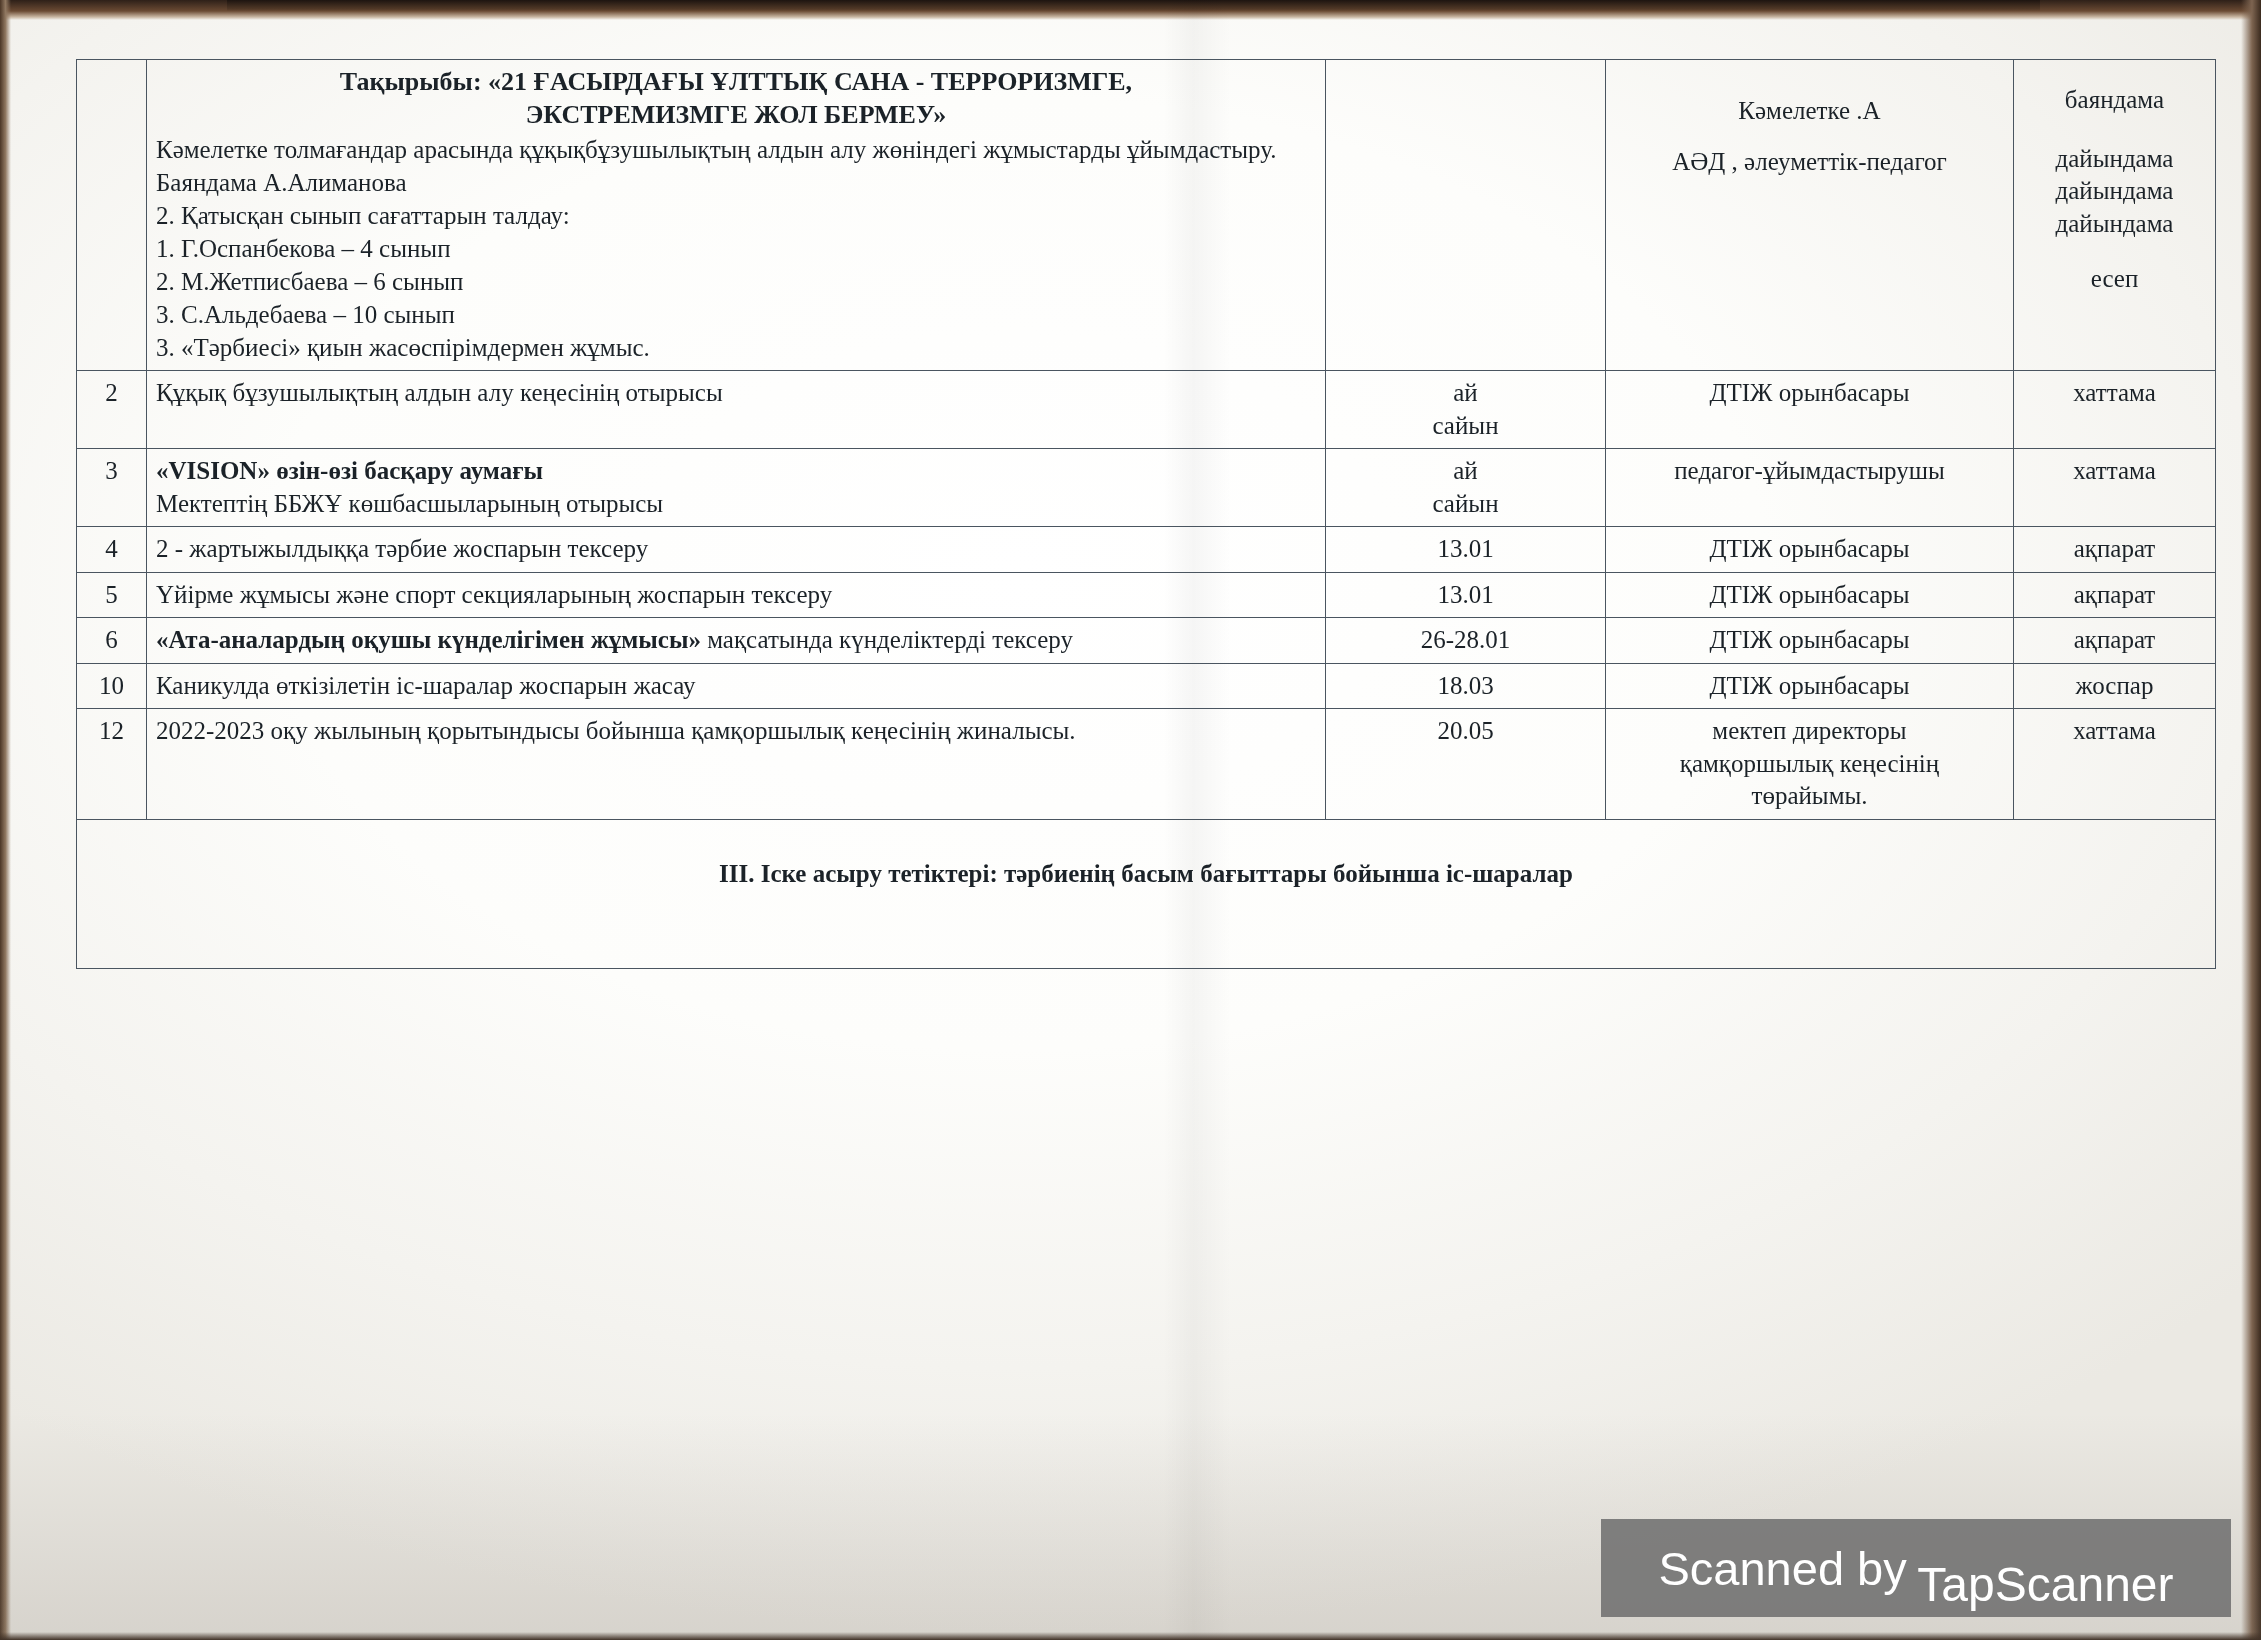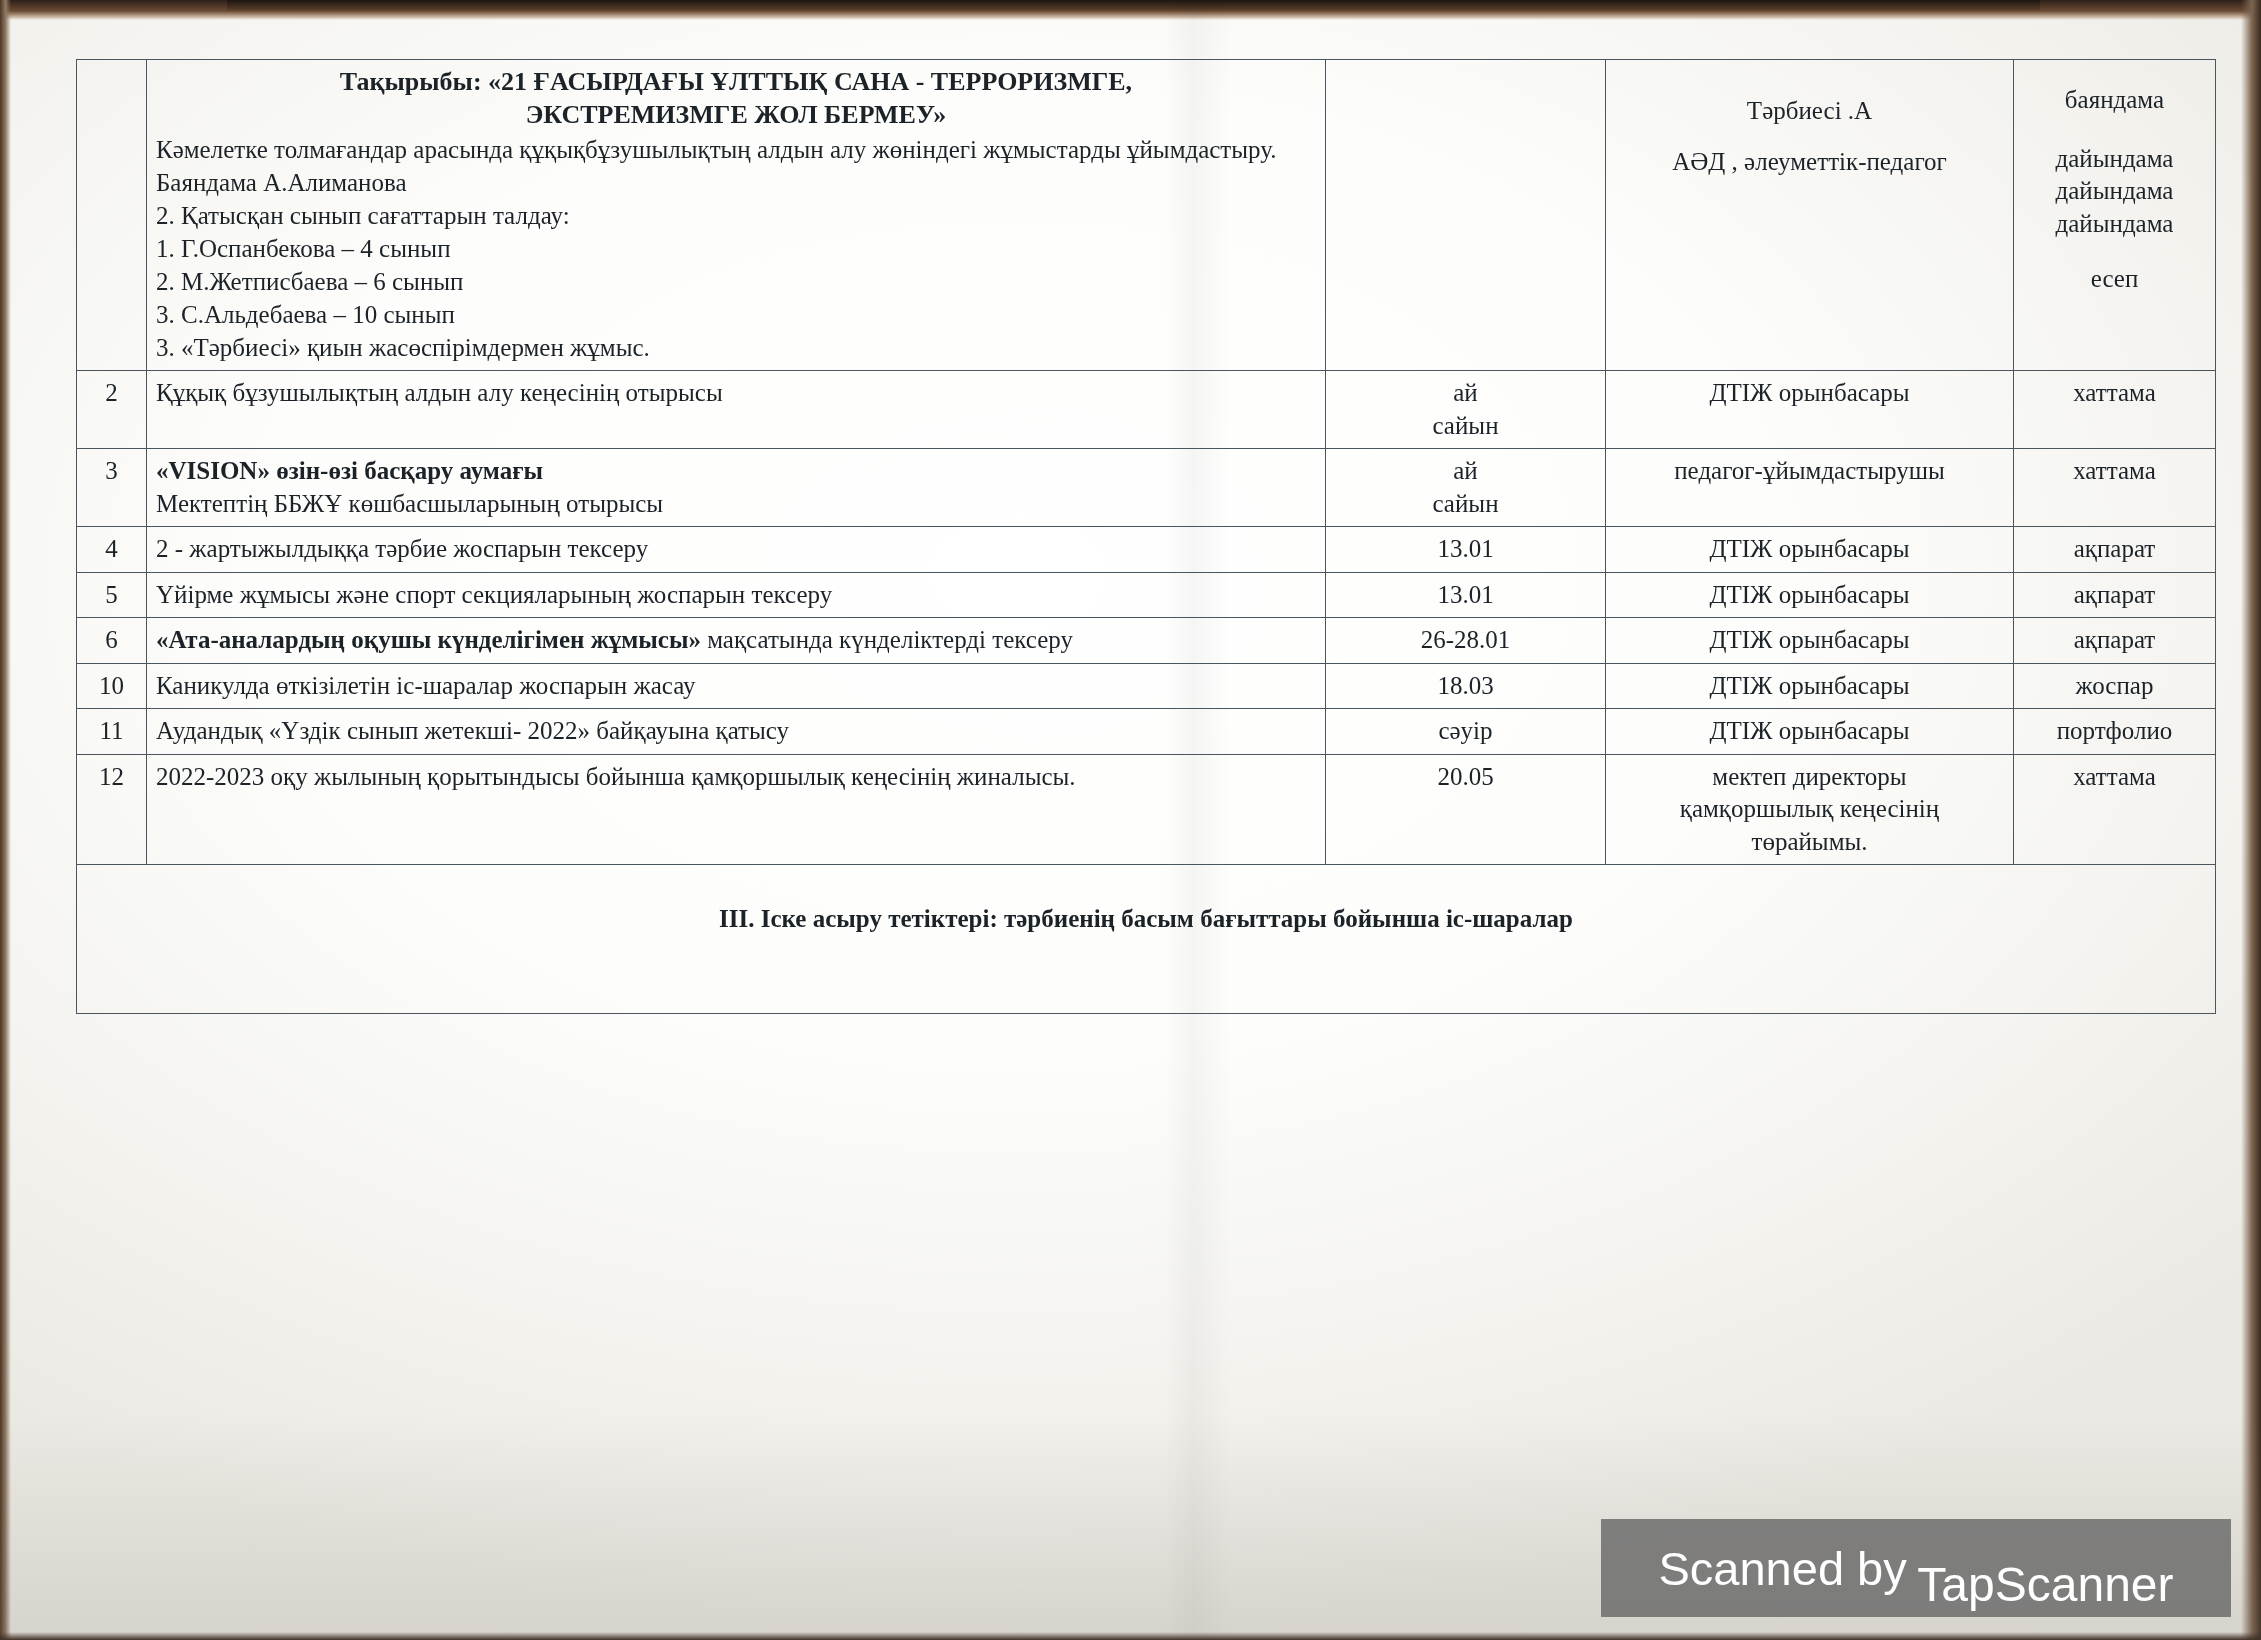--- a/index.html
+++ b/index.html
@@ -212,21 +212,21 @@
               <span class="ml">1. Г.Оспанбекова – 4 сынып</span>
               <span class="ml">2. М.Жетписбаева – 6 сынып</span>
               <span class="ml">3. С.Альдебаева – 10  сынып</span>
               <span class="ml">3. «Тәрбиесі» қиын жасөспірімдермен жұмыс.</span>
             </div>
           </td>
           <td class="date"></td>
           <td class="resp">
             <div class="resp-block">
               <span class="gap"></span>
-              <span class="line">Тәрбиесі .А</span>
+              <span class="line">Кәмелетке .А</span>
               <span class="gap" style="height:18px"></span>
               <span class="line">АӘД , әлеуметтік-педагог</span>
             </div>
           </td>
           <td class="out">
             <div class="out-block">
               <span class="gap" style="height:18px"></span>
               <span class="line">баяндама</span>
               <span class="gap" style="height:26px"></span>
               <span class="line">дайындама</span>
@@ -291,27 +291,20 @@
 
 
         <tr>
           <td class="num">10</td>
           <td class="act">Каникулда өткізілетін іс-шаралар жоспарын жасау</td>
           <td class="date">18.03</td>
           <td class="resp">ДТІЖ орынбасары</td>
           <td class="out">жоспар</td>
         </tr>
 
-        <tr>
-          <td class="num">11</td>
-          <td class="act">Аудандық «Үздік сынып жетекші- 2022» байқауына қатысу</td>
-          <td class="date">сәуір</td>
-          <td class="resp">ДТІЖ орынбасары</td>
-          <td class="out">портфолио</td>
-        </tr>
 
         <tr>
           <td class="num">12</td>
           <td class="act center" style="padding-bottom:53px">2022-2023 оқу жылының қорытындысы бойынша қамқоршылық кеңесінің жиналысы.</td>
           <td class="date">20.05</td>
           <td class="resp">
             <span class="ml">мектеп директоры</span>
             <span class="ml">қамқоршылық кеңесінің</span>
             <span class="ml">төрайымы.</span>
           </td>

